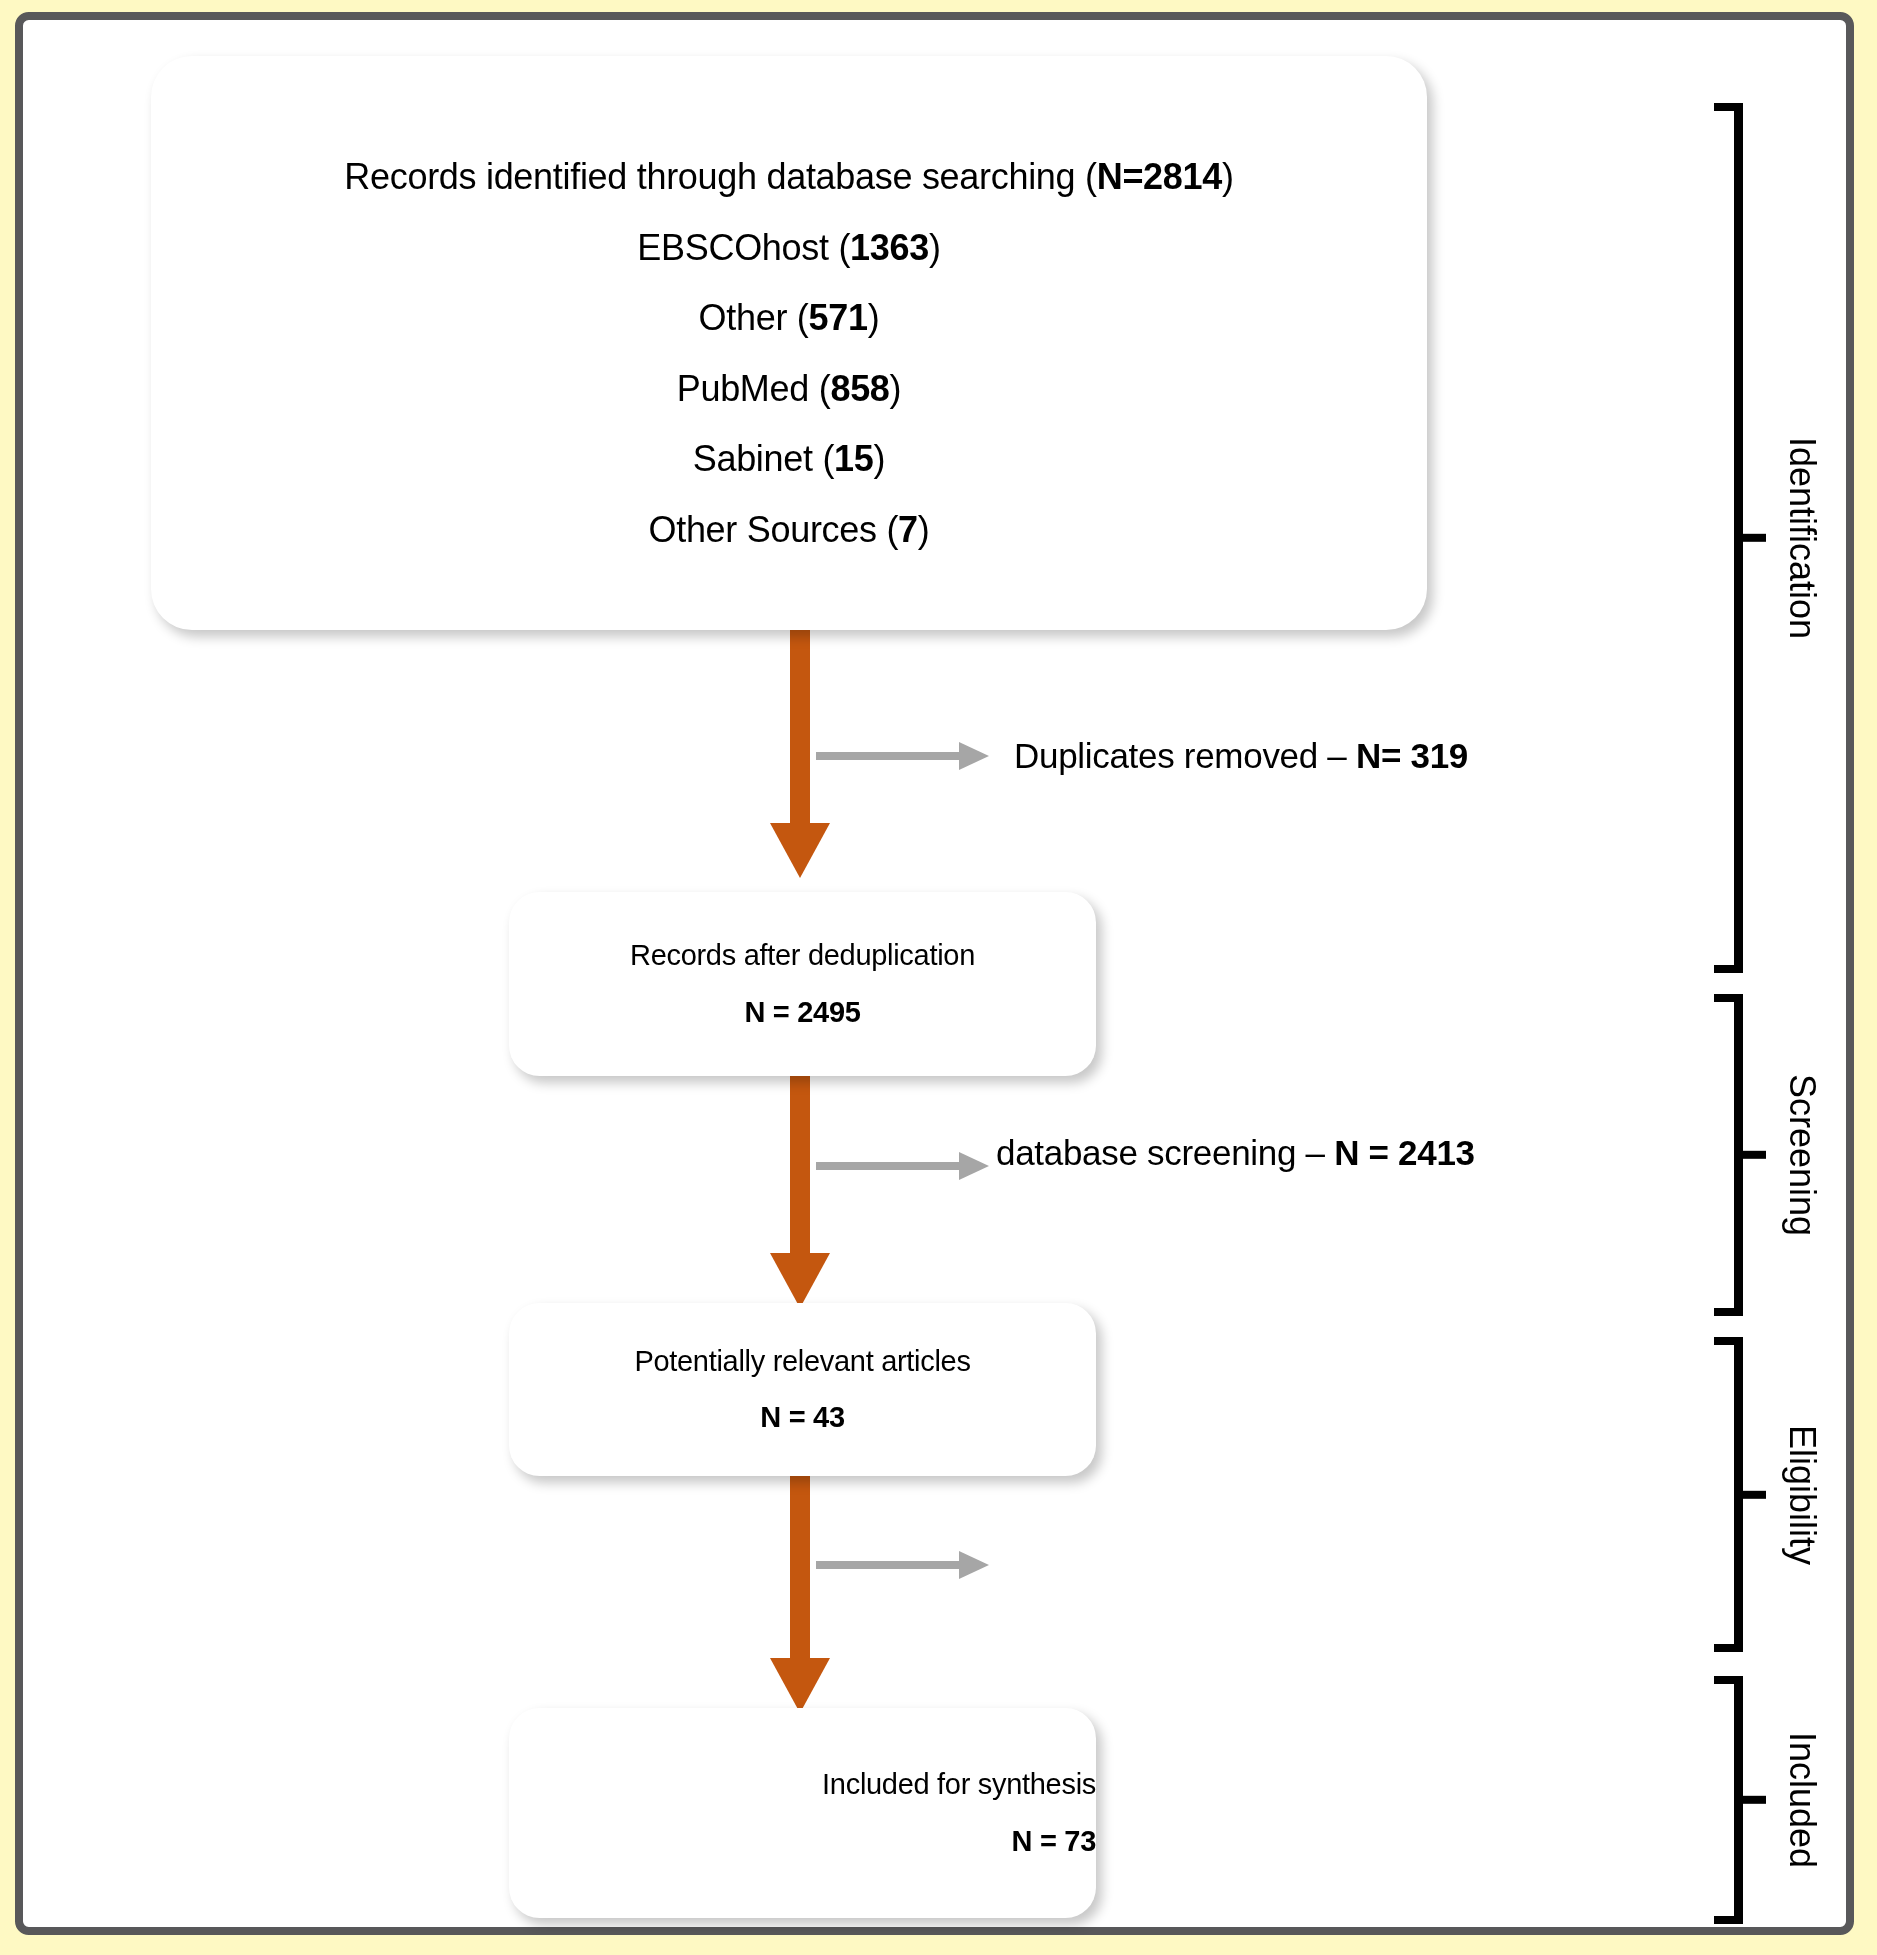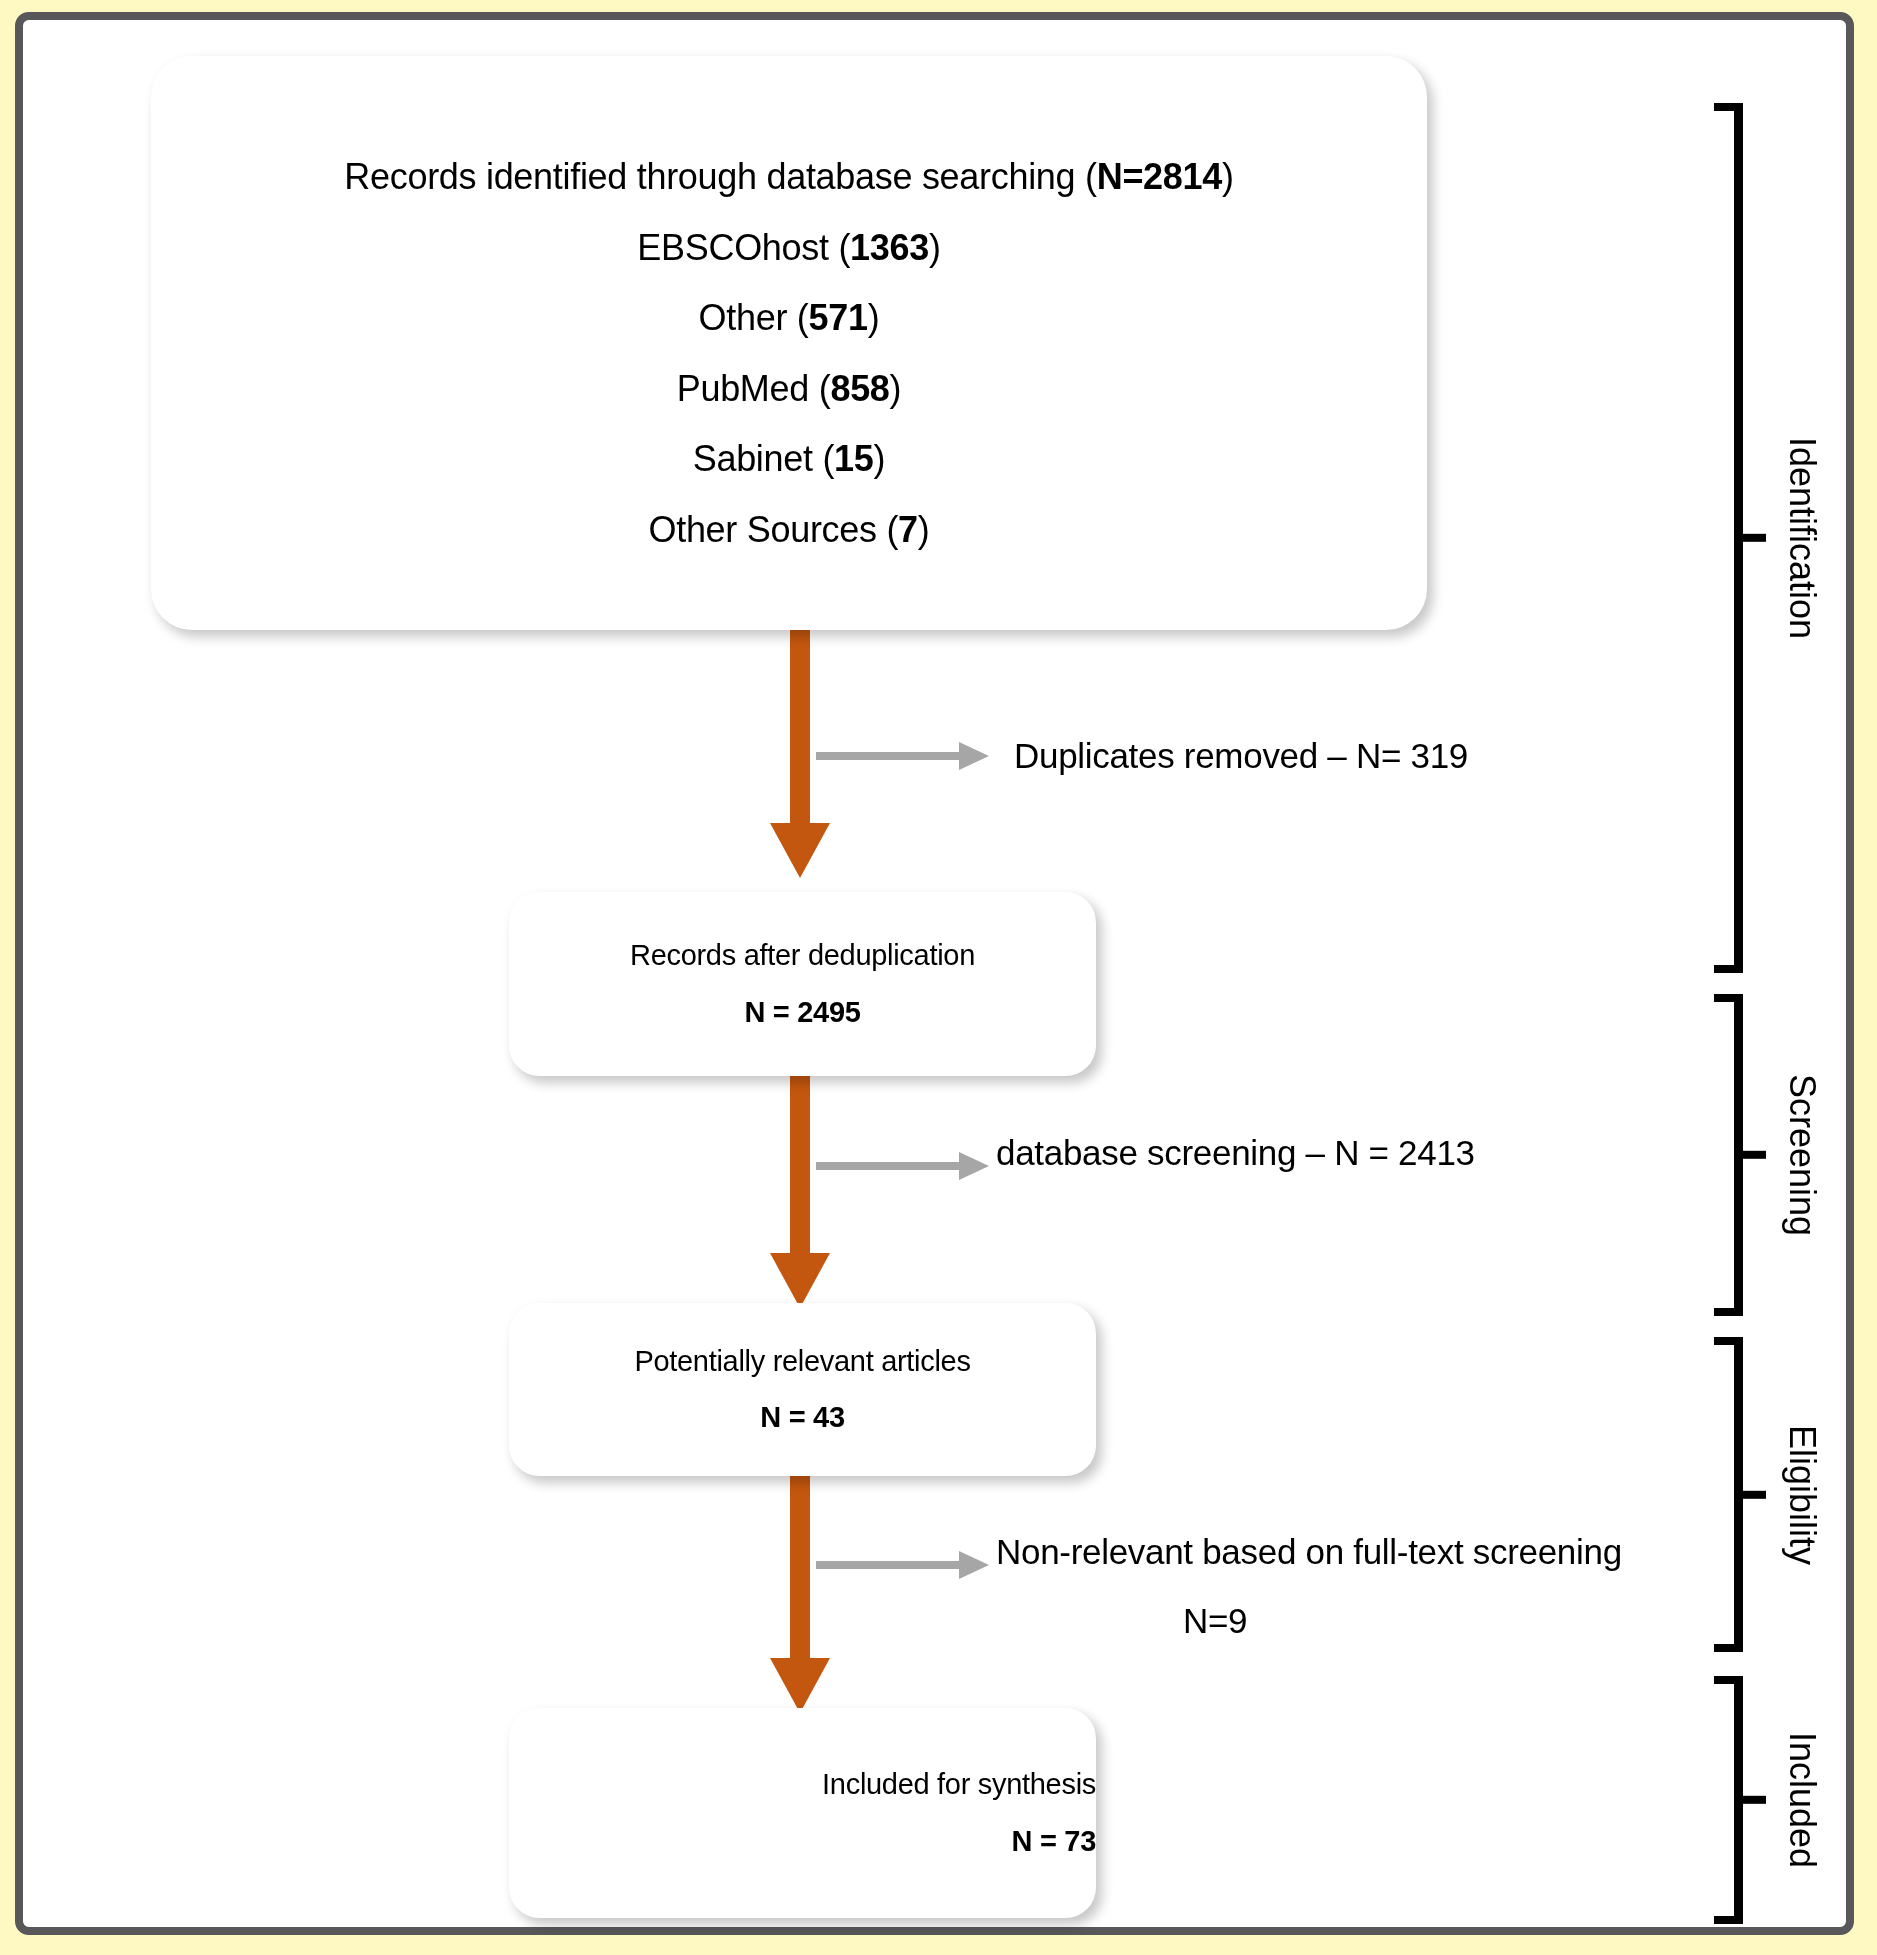--- a/index.html
+++ b/index.html
@@ -121,21 +121,21 @@
 
   
   .side-note{
     position:absolute;
     color:#000000;
     font-size:35px;
     line-height:1.0;
     z-index:4;
     letter-spacing:-0.3px;
   }
-  .side-note b{font-weight:400;}
+  .side-note b{font-weight:700;}
   .side-note .row{white-space:nowrap; margin:0 0 34px 0;}
   .side-note .row:last-child{margin-bottom:0;}
 
   #note-duplicates{left:1014px; top:738px;}
   #note-excluded{left:996px; top:1135px;}
   #note-nonrelevant{left:996px; top:1534px;}
   #note-excluded .row:nth-child(2){padding-left:16px;}
   #note-nonrelevant .row:nth-child(2){padding-left:187px;}
 
   
@@ -264,26 +264,20 @@
   <div class="v-arrow" id="arrow-3">
     <div class="shaft"></div>
     <div class="head"></div>
   </div>
 
   <div class="h-arrow" id="h-arrow-3">
     <div class="bar"></div>
     <div class="tip"></div>
   </div>
 
-  <div class="side-note" id="note-nonrelevant">
-    <div class="row">Non-relevant based on full-text screening</div>
-    <div class="row">
-      <b>N=9</b>
-    </div>
-  </div>
 
   <div class="flow-box" id="box-included">
     <div class="line">Included for synthesis</div>
     <div class="line"><b>N = 73</b></div>
   </div>
 
   <div class="bracket" id="bracket-identification">
     <div class="cap-top"></div>
     <div class="stem"></div>
     <div class="cap-bottom"></div>

